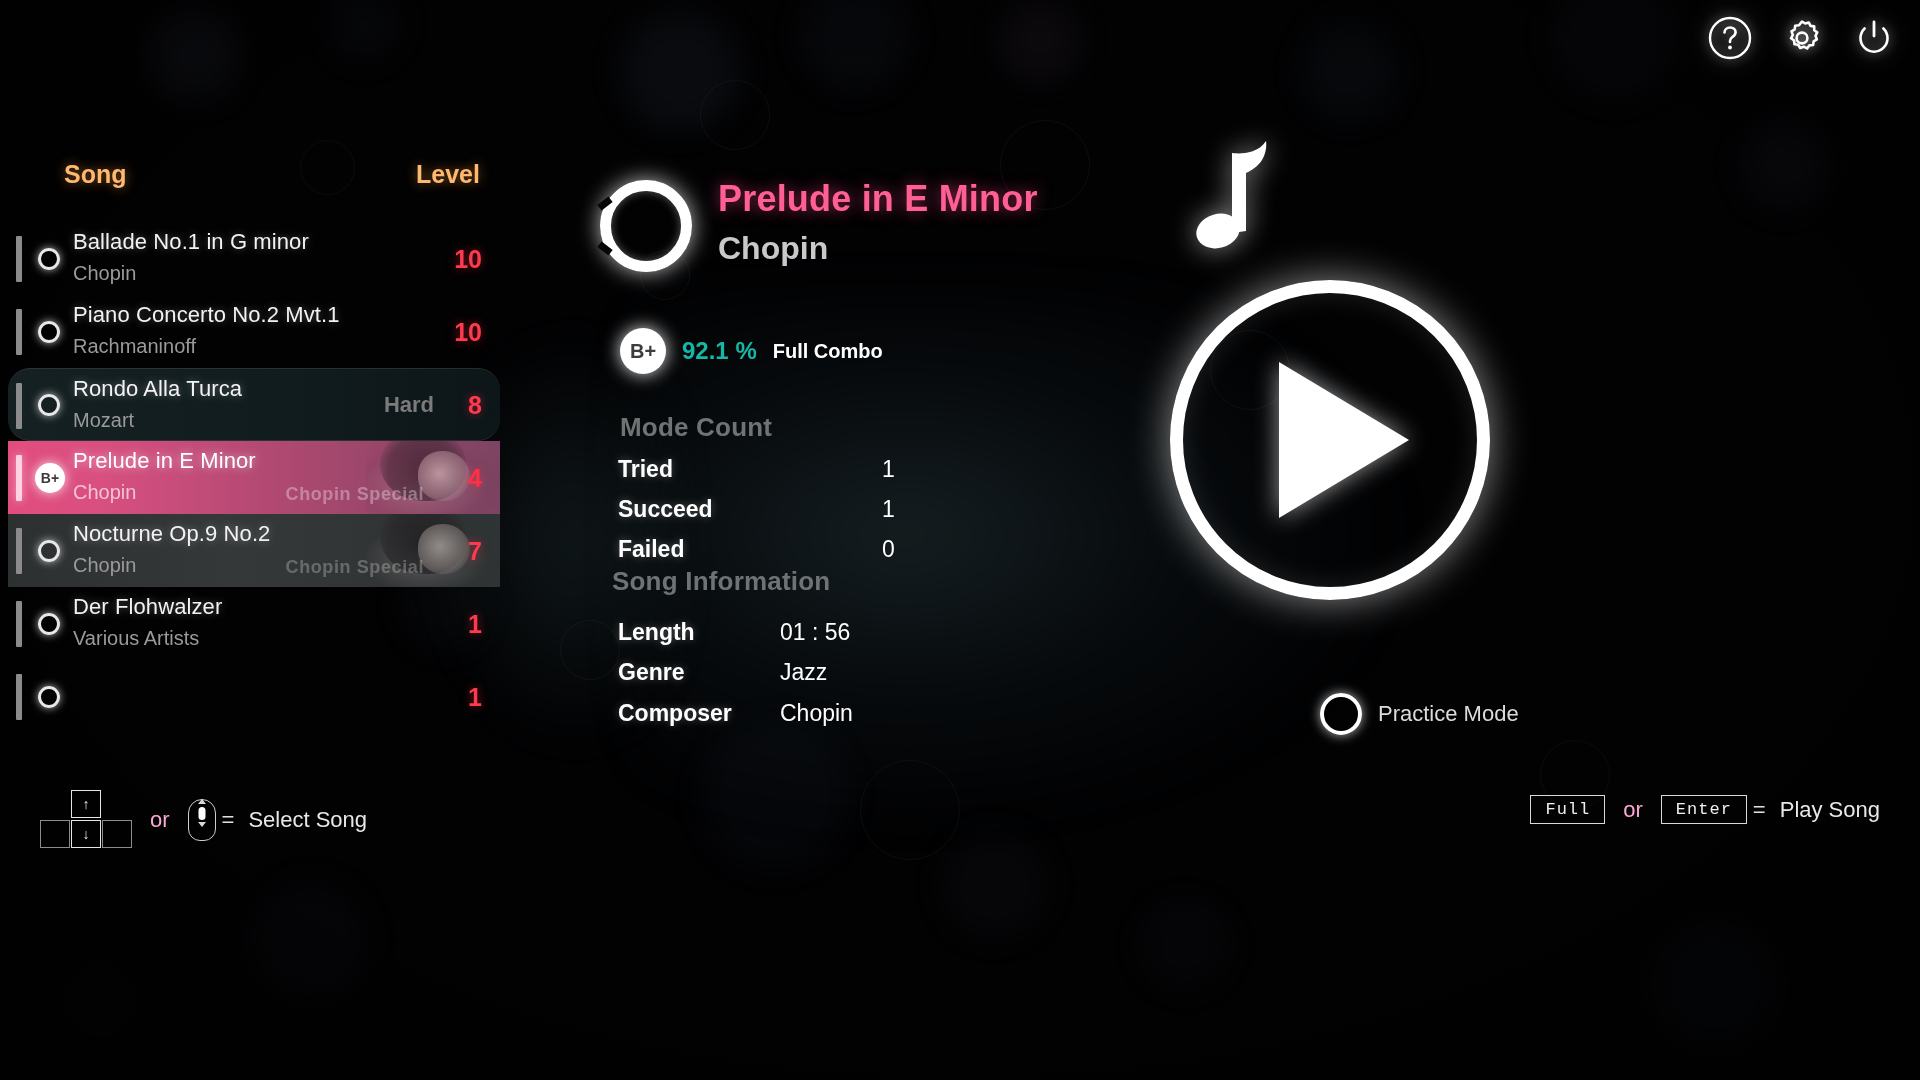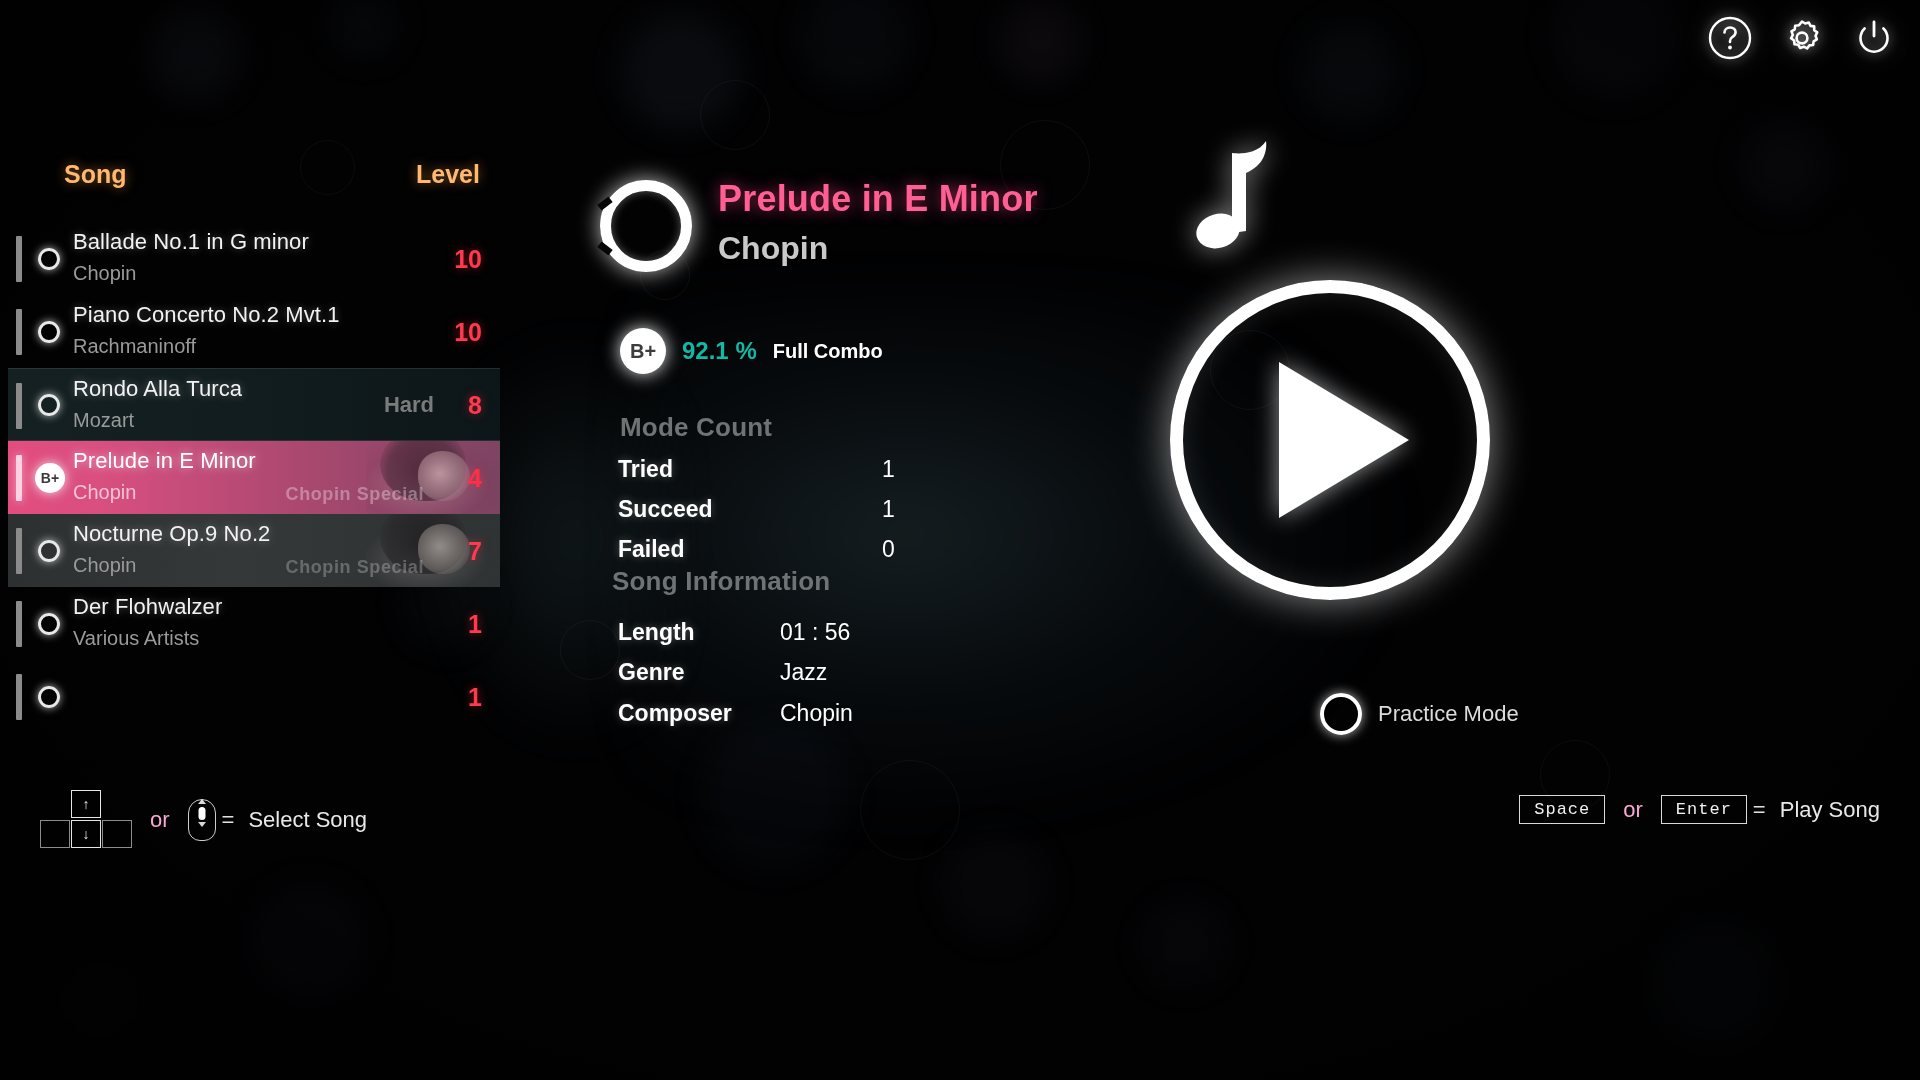--- a/index.html
+++ b/index.html
@@ -101,20 +101,21 @@
     border-radius: 46% 52% 50% 48%;
     background: radial-gradient(ellipse at 42% 45%, rgba(236,222,214,0.95) 0%, rgba(188,172,166,0.6) 60%, rgba(0,0,0,0) 85%);
   }
 
   
   .row-plain { background: transparent; }
   .row-hover {
     background: linear-gradient(90deg, rgba(22,34,36,0.95) 0%, rgba(18,30,33,0.92) 60%, rgba(14,24,27,0.9) 100%);
     border-top: 1px solid rgba(255,255,255,0.10);
     border-bottom: 1px solid rgba(255,255,255,0.10);
+    border-radius: 22px;
   }
   .row-selected {
     background: linear-gradient(90deg, #e24d7e 0%, #d94f80 18%, #a8486f 62%, #7e4463 100%);
   }
   .row-selected .edge { background: #ffd3e2; box-shadow: 0 0 10px rgba(255,190,215,0.8); }
   .row-selected .title { color: #ffffff; text-shadow: 0 0 10px rgba(255,255,255,0.6); }
   .row-selected .artist { color: rgba(255,255,255,0.66); }
   .row-selected .lvl { color: #ff2f46; }
   .row-selected .special { color: rgba(255,255,255,0.33); }
   .row-special {
@@ -448,20 +449,20 @@
     <div class="mouse">
       <div class="ar-up"></div>
       <div class="wheel"></div>
       <div class="ar-dn"></div>
     </div>
     <div class="eq-txt">=</div>
     <div class="hint-label">Select Song</div>
   </div>
 
   <div class="hint-r">
-    <div class="keycap">Space</div>
+    <div class="keycap">Full</div>
     <div class="or-txt">or</div>
     <div class="keycap">Enter</div>
     <div class="eq-txt">=</div>
     <div class="hint-label">Play Song</div>
   </div>
 
 </div>
 
 </body></html>

